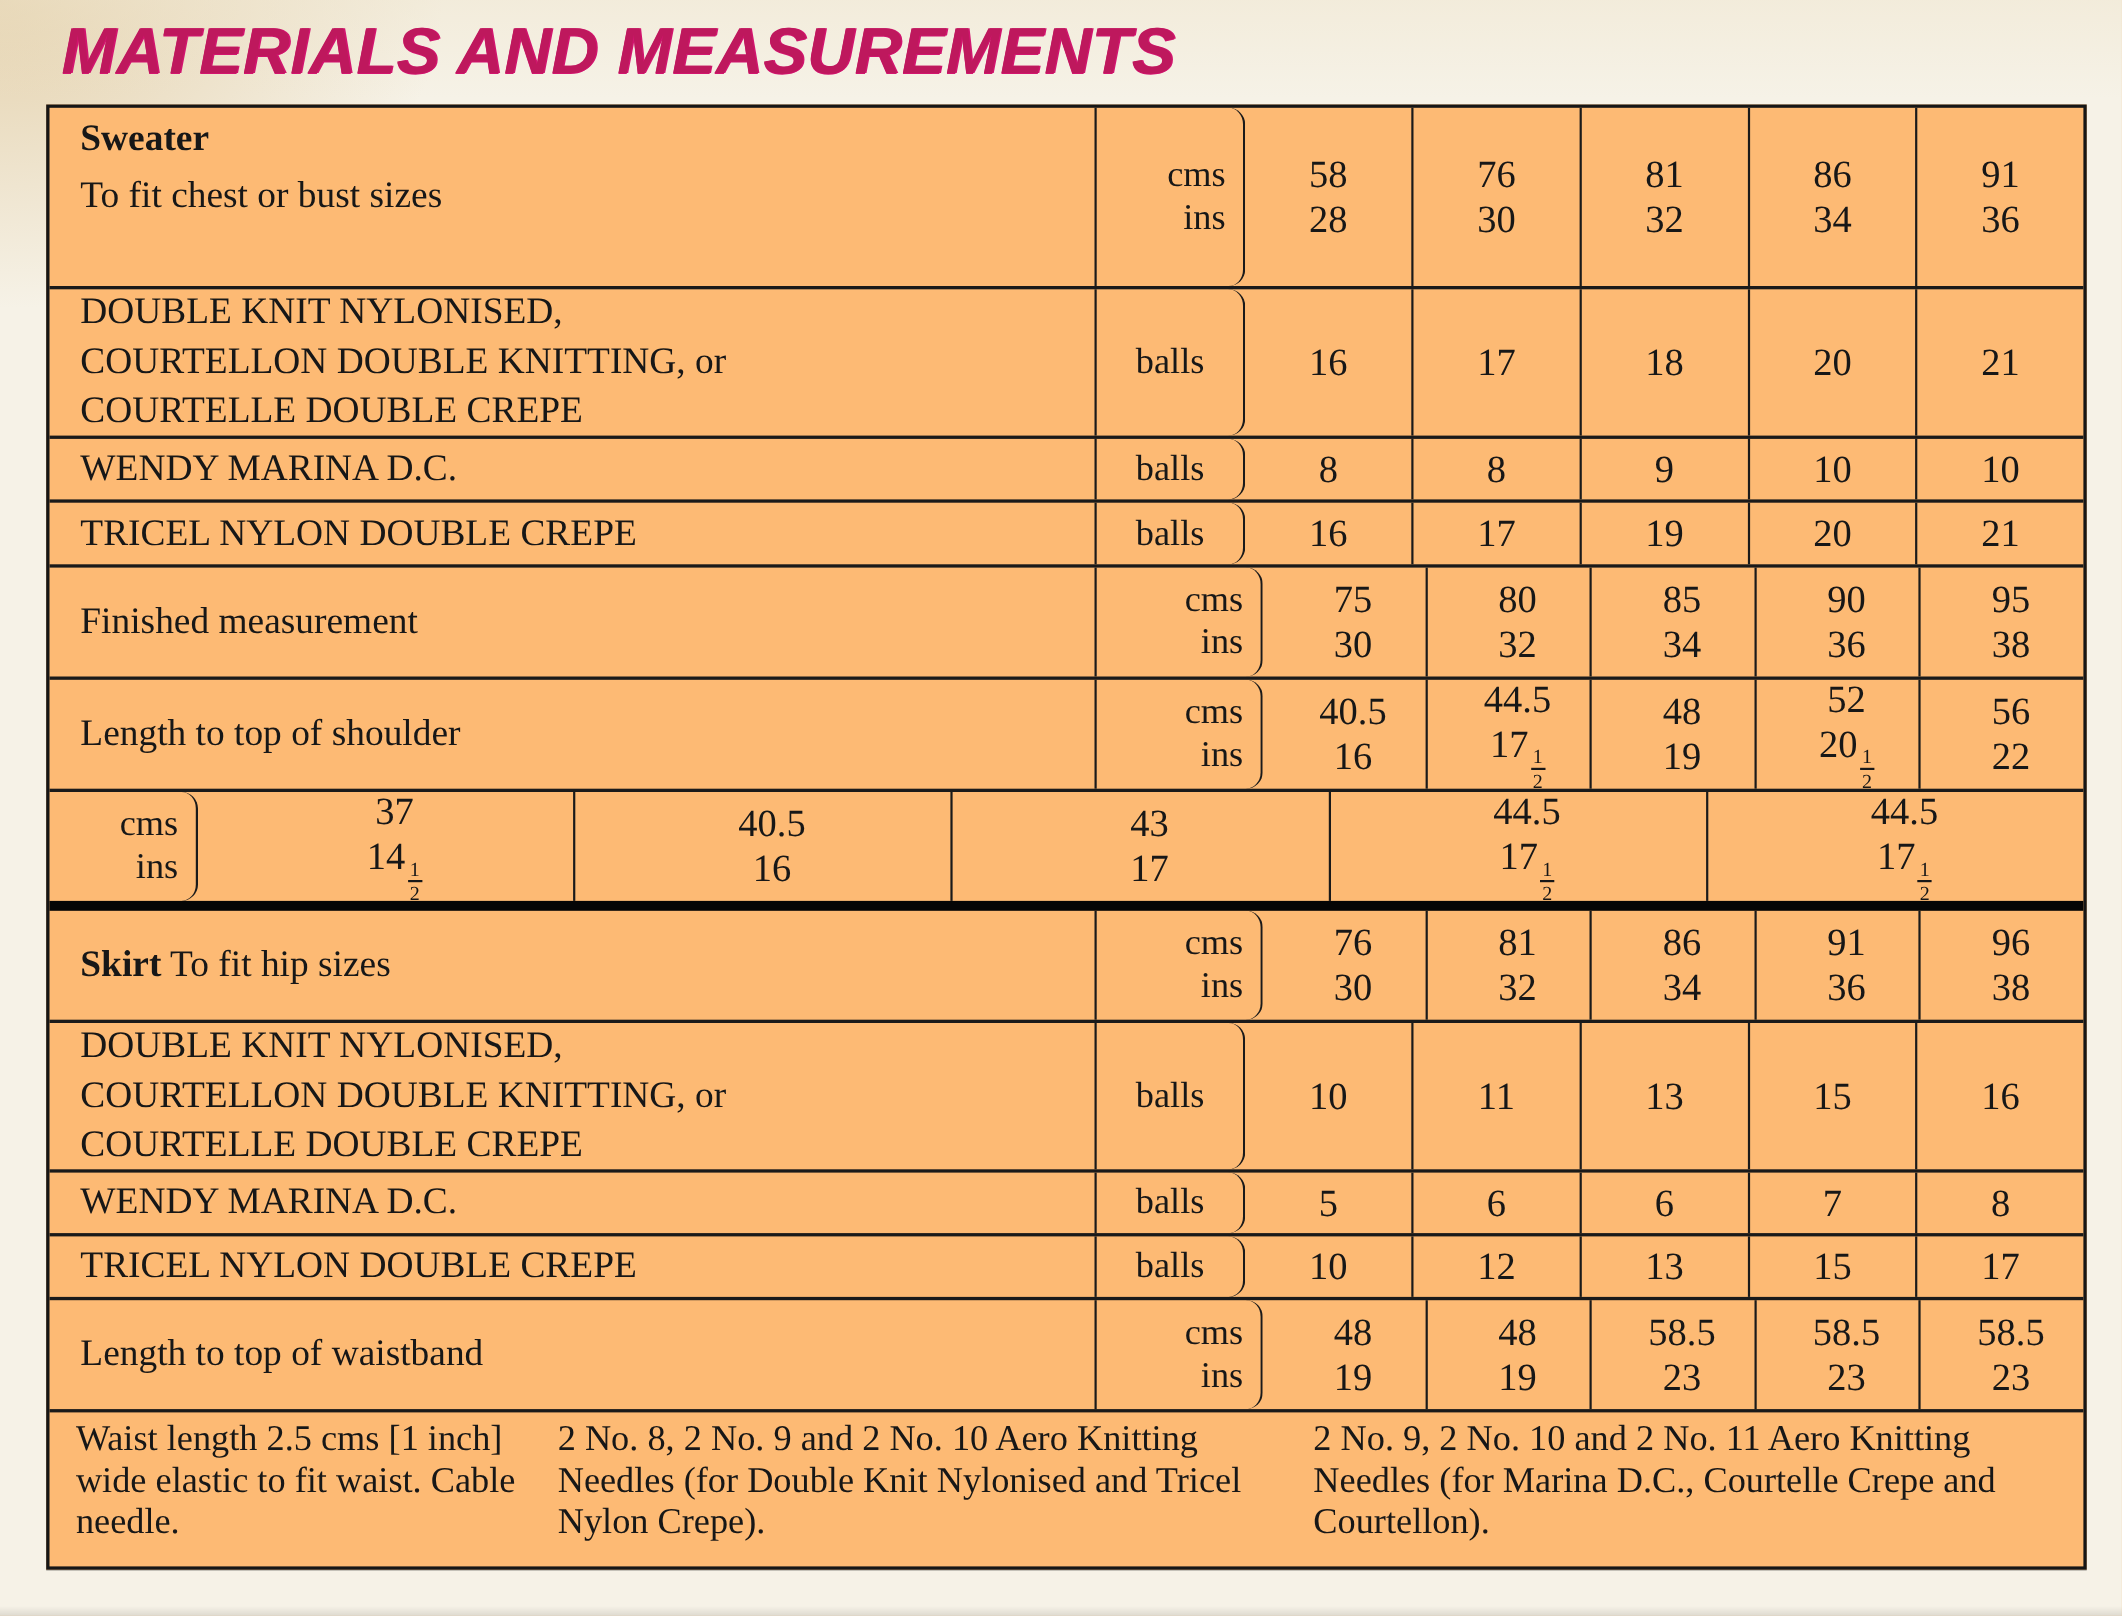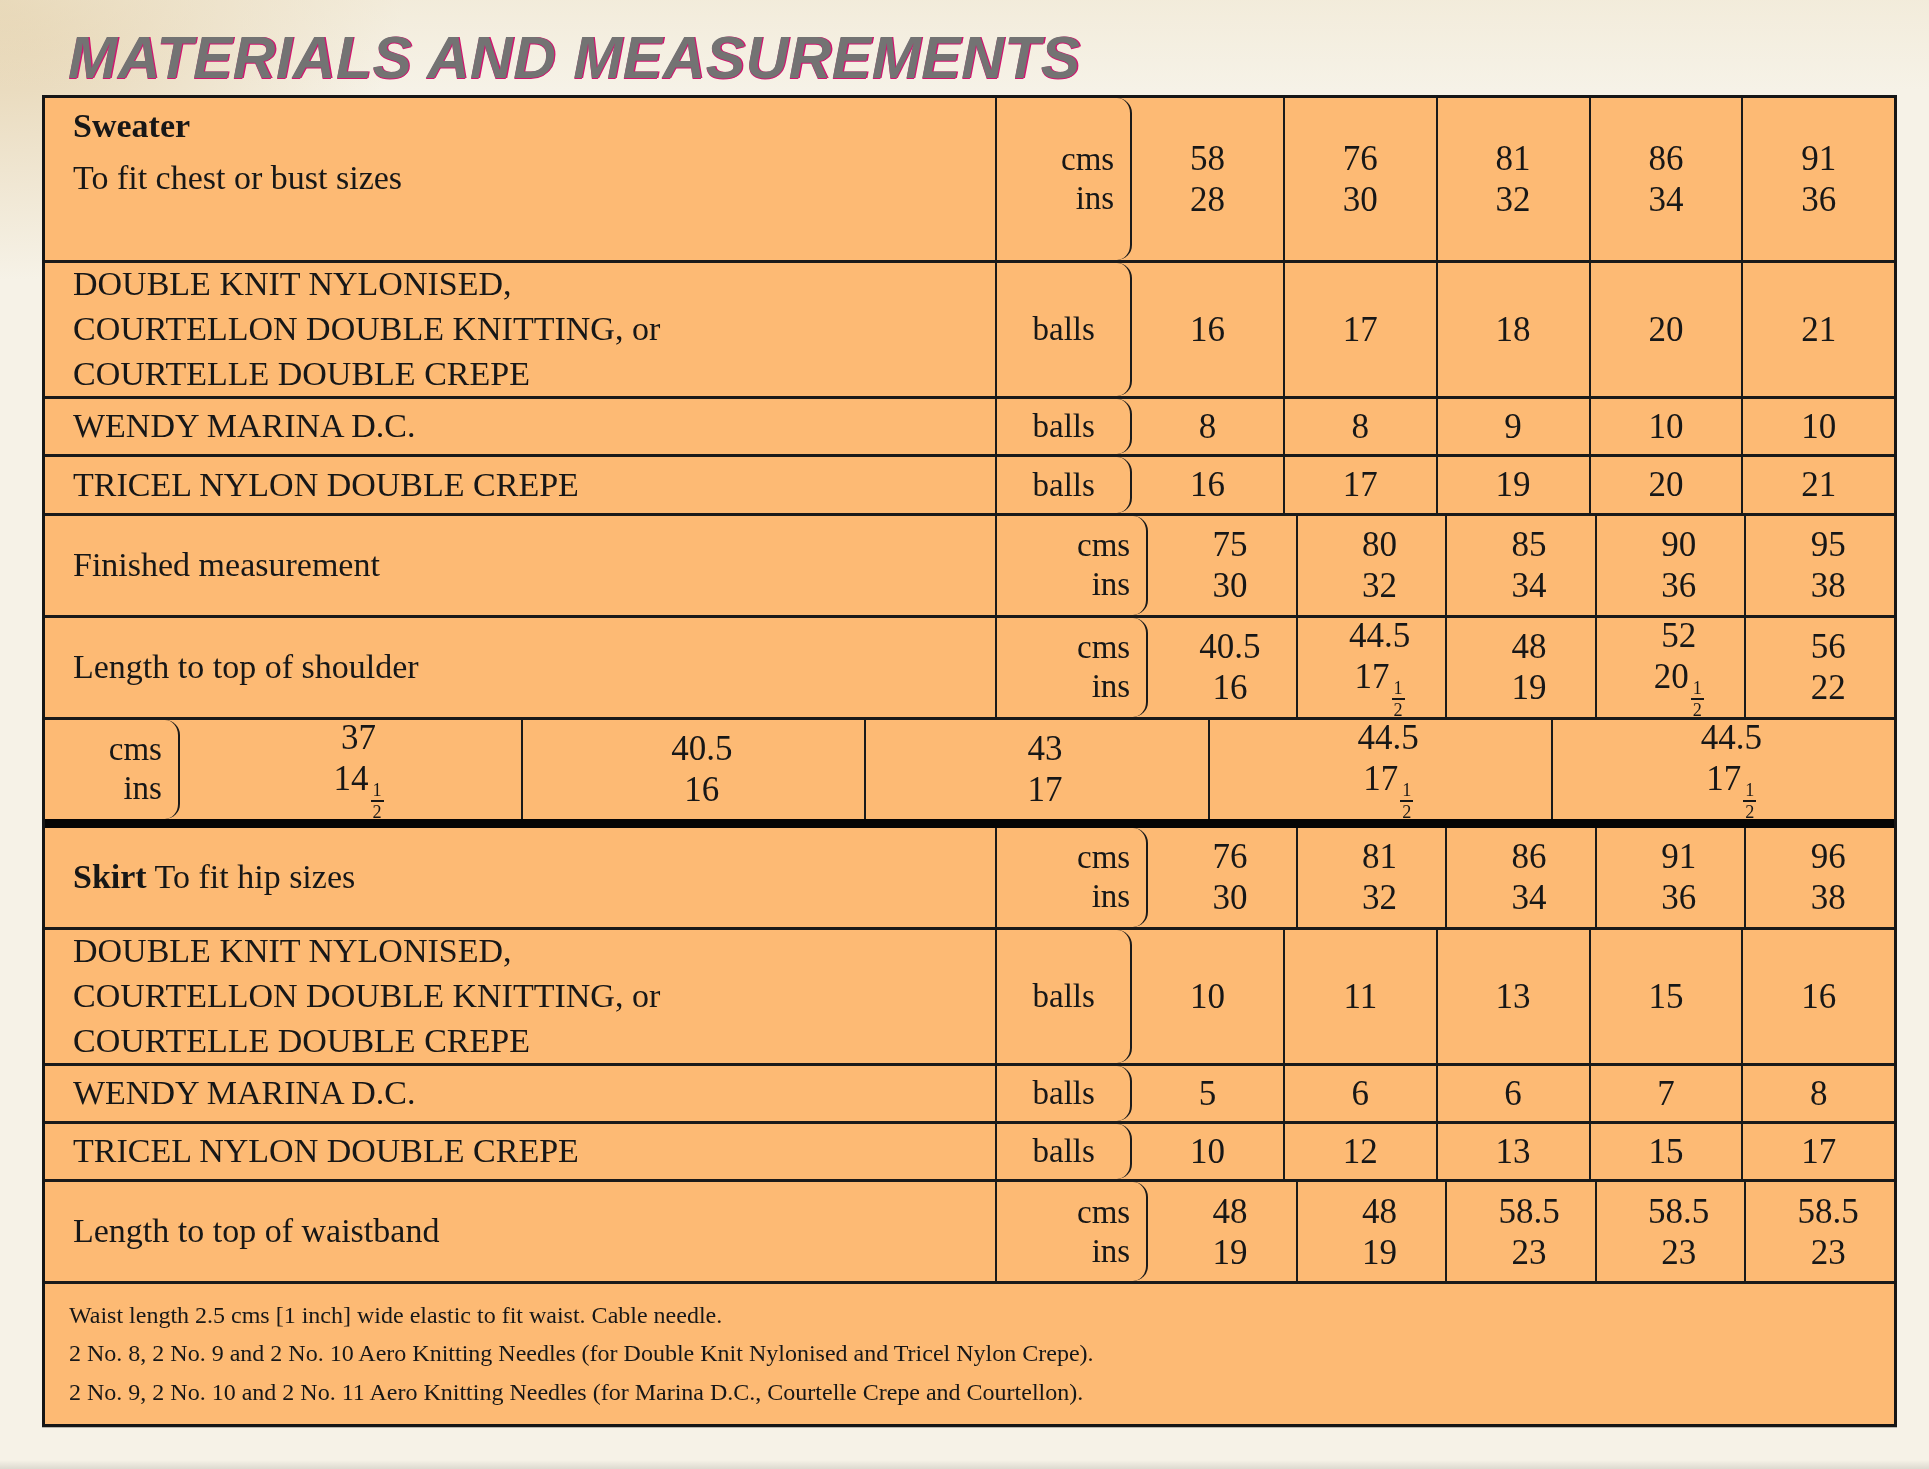--- a/index.html
+++ b/index.html
@@ -20,25 +20,25 @@
     position:absolute; top:0; left:0; right:0; height:90px;
     background:linear-gradient(to bottom, rgba(238,228,204,0.45), rgba(238,228,204,0));
     pointer-events:none;
   }
   .bottom-shade {
     position:absolute; bottom:0; left:0; right:0; height:9px;
     background:linear-gradient(to bottom, rgba(0,0,0,0), rgba(0,0,0,0.10));
     pointer-events:none;
   }
   .page-title {
-    position:absolute; top:8px; left:52px; margin:16px;
+    position:absolute; top:8px; left:52px; margin:4px;
     font-family:"Liberation Sans", sans-serif;
     font-style:italic; font-weight:bold;
     font-size:59px; letter-spacing:0.5px;
-    color:#737373;
+    color:#be185d;
     text-shadow:1.4px 0 0 #d2156f, 0 0.9px 0 #d2156f;
     white-space:nowrap;
   }
   .table-wrap {
     position:absolute; top:95px; left:42px; right:32px; bottom:42px;
     border:3px solid #161616;
     background:#fdba74;
     display:flex; flex-direction:column;
     box-shadow:0 1px 0 rgba(0,0,0,0.25);
   }
@@ -89,22 +89,22 @@
     display:inline-flex; flex-direction:column; align-items:center;
     font-size:0.52em; line-height:1.0;
     vertical-align:-0.32em; margin-left:2px;
   }
   .frac .fn { border-bottom:2px solid currentColor; padding:0 2px 1px; }
   .frac .fd { padding-top:1px; }
   .notes {
     flex:134 1 0px;
     border-bottom:none;
     padding:6px 20px 6px 24px;
-    display:flex; flex-direction:column; justify-content:space-evenly;
-    font-size:24px;
+    display:flex; flex-direction:row; justify-content:space-evenly;
+    font-size:33px;
     box-sizing:border-box;
   }
   .note-line { margin:0; line-height:1.15; }
 </style>
 </head>
 <body>
 
 <div class="corner-tint"></div>
 <div class="top-band"></div>
 

